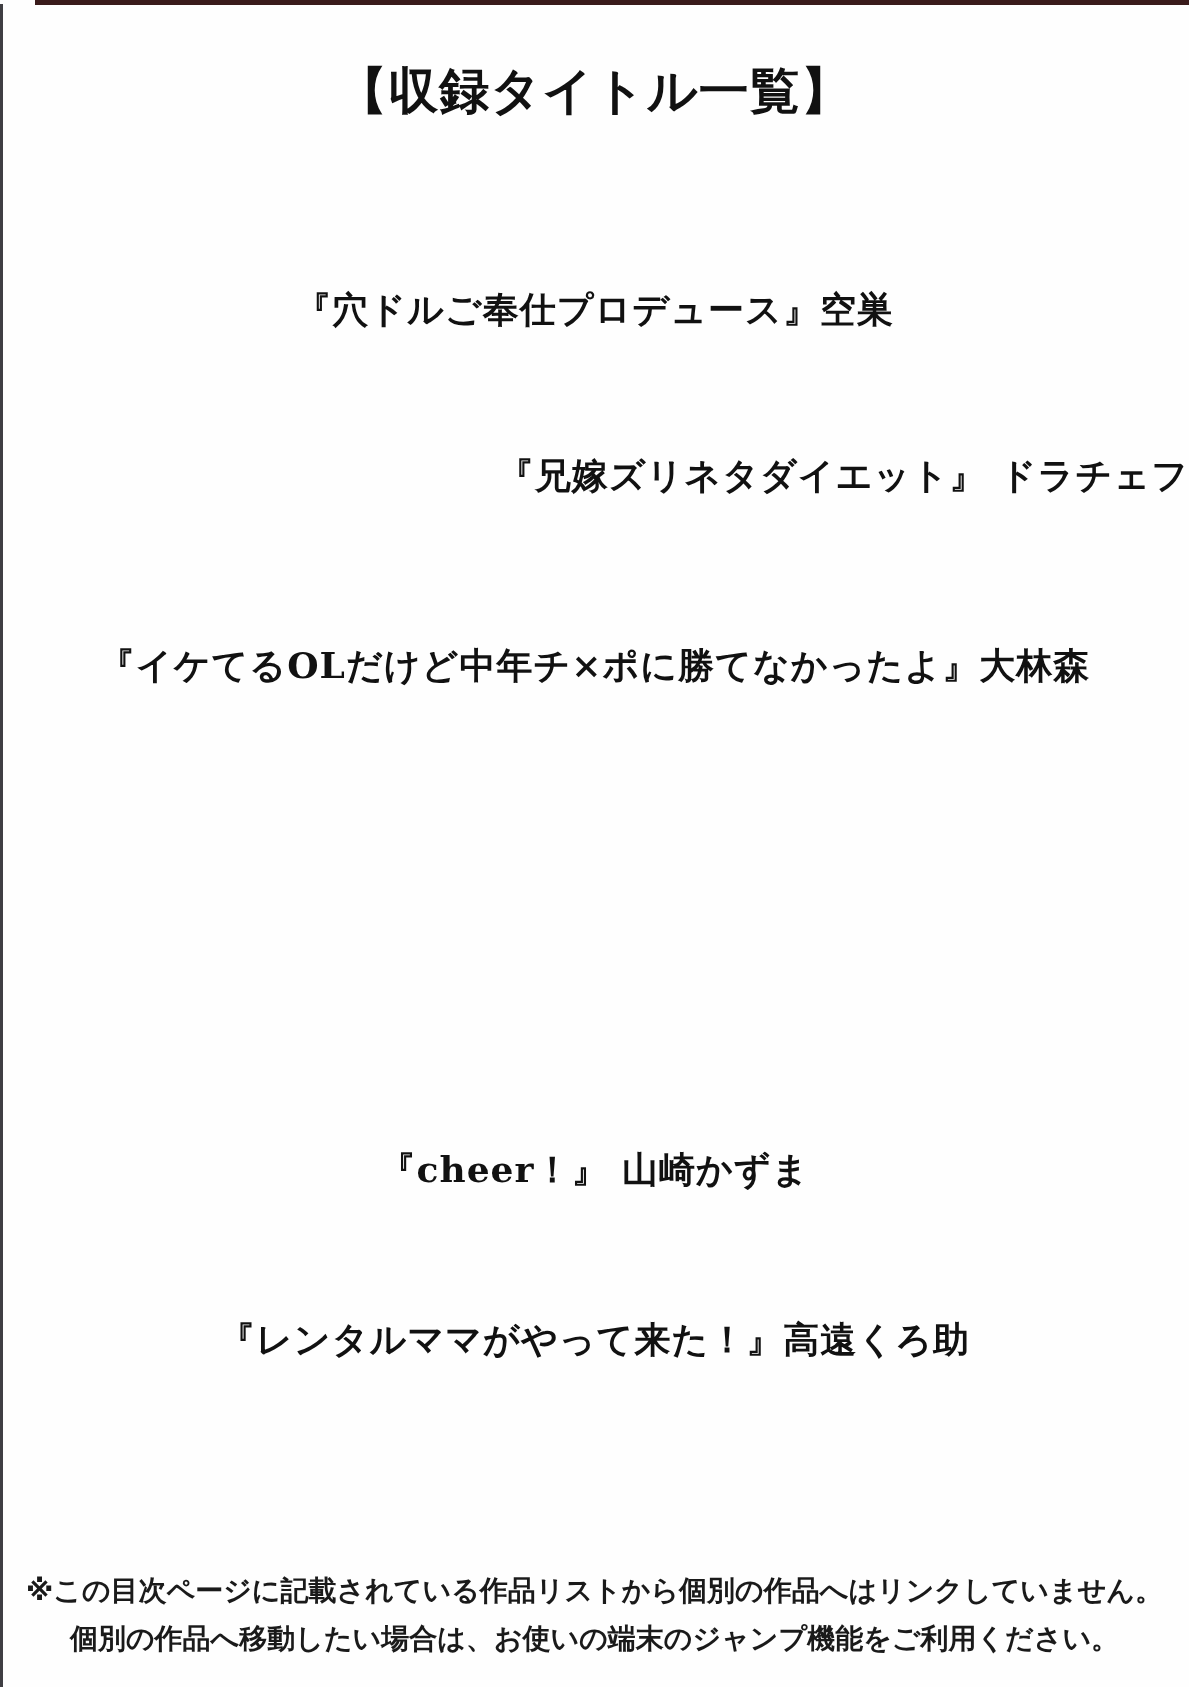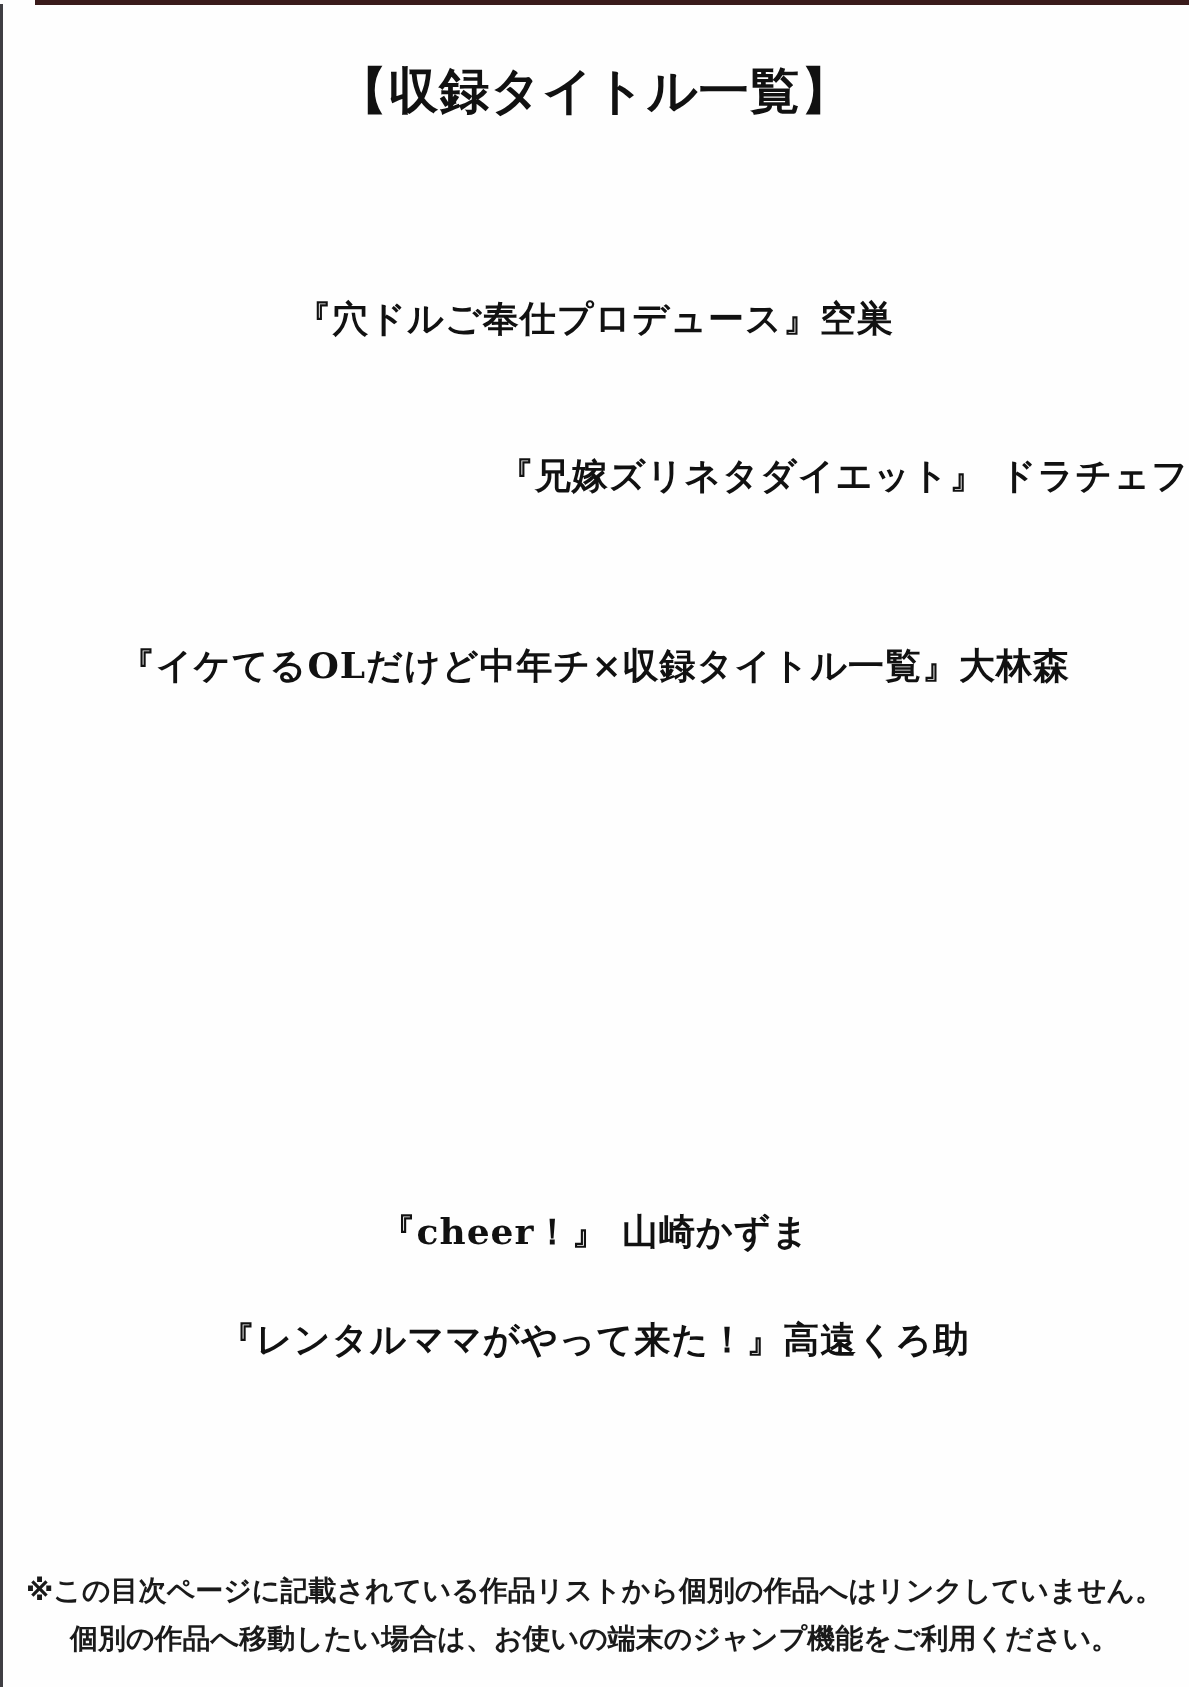--- a/index.html
+++ b/index.html
@@ -41,26 +41,26 @@
     top: 58px;
     font-size: 50px;
     font-weight: bold;
     letter-spacing: 1px;
   }
   .toc-entry {
     font-size: 36px;
     font-weight: bold;
     letter-spacing: 1px;
   }
-  .entry-1 { top: 295px; }
+  .entry-1 { top: 286px; }
   .entry-2 { top: 452px; text-align: right; }
   .entry-3 { top: 642px; }
   .entry-4 { top: 812px; }
   .entry-5 { top: 980px; }
-  .entry-6 { top: 1208px; }
+  .entry-6 { top: 1146px; }
   .entry-7 { top: 1316px; }
   .footer-note {
     font-family: "DejaVu Sans", "Liberation Sans", sans-serif;
     font-size: 28px;
     font-weight: 600;
     color: #1a1a1a;
   }
   .footer-1 { top: 1572px; }
   .footer-2 { top: 1620px; }
 </style>
@@ -71,21 +71,21 @@
 
   <div class="edge-left" style="background:#3f3e43;"></div>
   <div class="edge-top" style="background:#3a1b1b;"></div>
 
   <div class="line page-title">【収録タイトル一覧】</div>
 
   <div class="line toc-entry entry-1">『穴ドルご奉仕プロデュース』空巣</div>
 
   <div class="line toc-entry entry-2">『兄嫁ズリネタダイエット』 ドラチェフ</div>
 
-  <div class="line toc-entry entry-3">『イケてるOLだけど中年チ×収録タイトル一覧』大林森</div>
+  <div class="line toc-entry entry-3">『イケてるOLだけど中年チ×ポに勝てなかったよ』大林森</div>
 
 
 
   <div class="line toc-entry entry-6">『cheer！』 山崎かずま</div>
 
   <div class="line toc-entry entry-7">『レンタルママがやって来た！』高遠くろ助</div>
 
   <div class="line footer-note footer-1">※この目次ページに記載されている作品リストから個別の作品へはリンクしていません。</div>
 
   <div class="line footer-note footer-2">個別の作品へ移動したい場合は、お使いの端末のジャンプ機能をご利用ください。</div>

